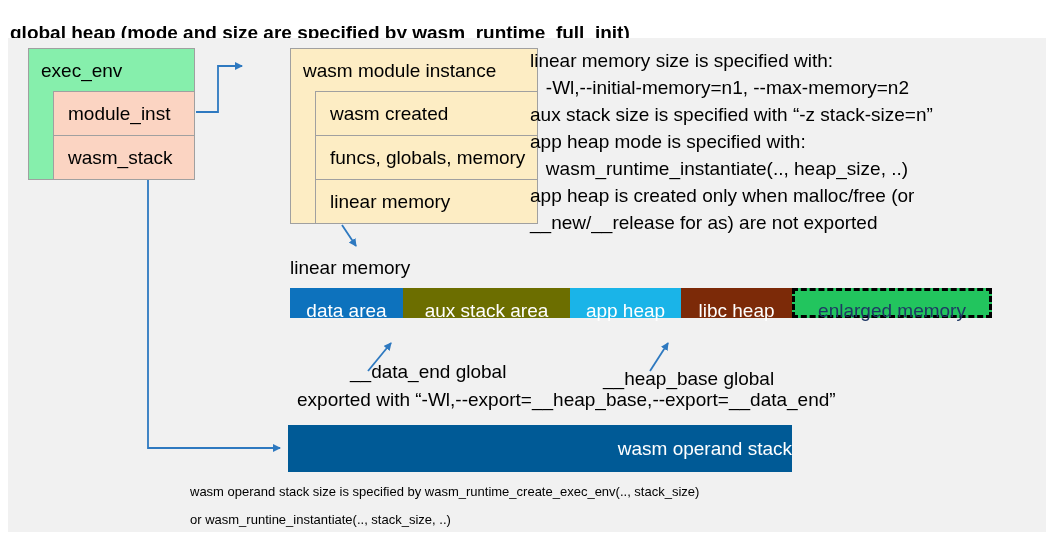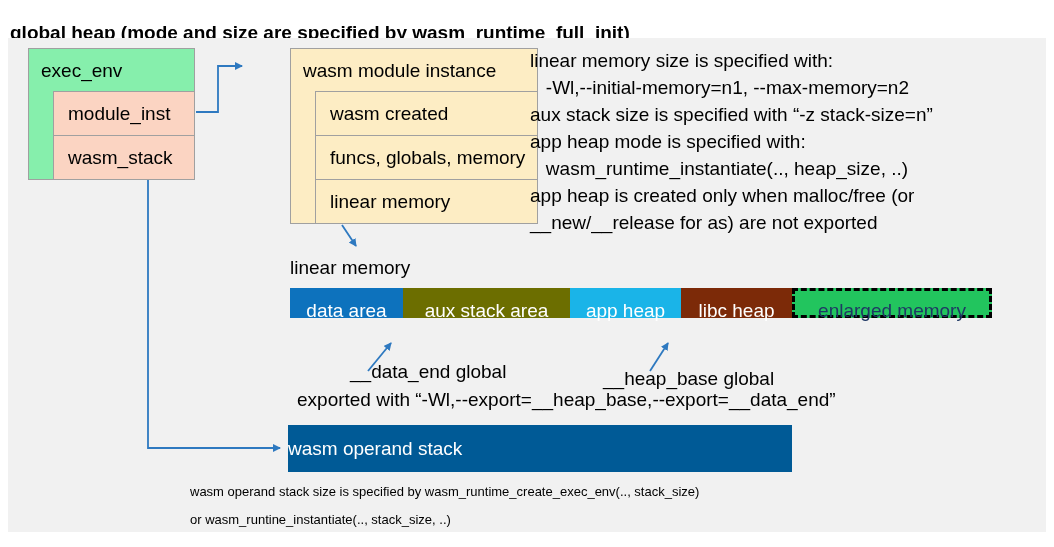--- a/index.html
+++ b/index.html
@@ -30,21 +30,21 @@
   .seg-app  { left:570px; width:111px; background:#1ab4e8; }
   .seg-libc { left:681px; width:111px; background:#7c2a08; }
   .seg-enl  { left:792px; width:200px; background:#22c55e; color:#1f3864; border:3px dashed #000; line-height:39px; }
 
   .ann { position:absolute; font-size:19px; white-space:nowrap; }
   .ann-dataend { left:318px; top:361px;margin-left:32px; }
   .ann-heapbase { left:603px; top:368px; }
   .ann-exported { left:297px; top:389px; }
 
   
-  .opstack { position:absolute; left:288px; top:425px; width:504px; height:47px; background:#005a96; color:#fff; font-size:19px; line-height:47px; text-align:left; }
+  .opstack { position:absolute; left:288px; top:425px; width:504px; height:47px; background:#005a96; color:#fff; font-size:19px; line-height:47px; text-align:right; }
   .bottom-notes { position:absolute; left:190px; top:478px; font-size:13px; line-height:27.5px; }
   .bottom-notes div { white-space:pre-wrap; }
 
   svg.arrows { position:absolute; left:0; top:0; width:1054px; height:547px; pointer-events:none; }
 </style>
 </head>
 <body>
 
 <div class="page">
 

